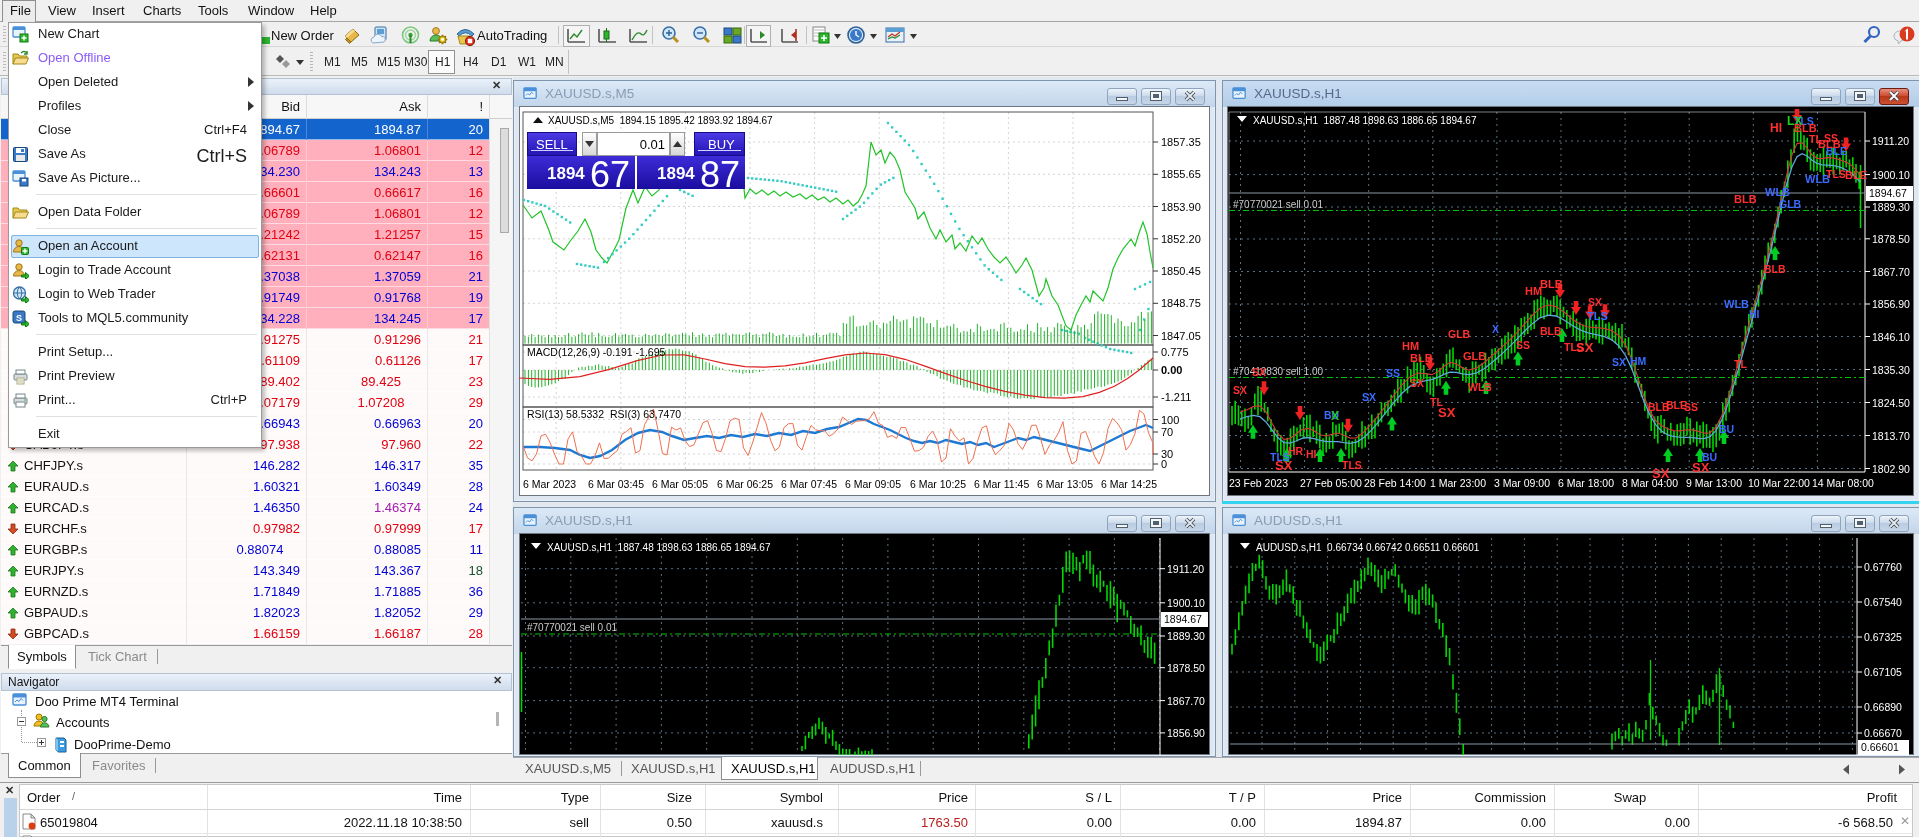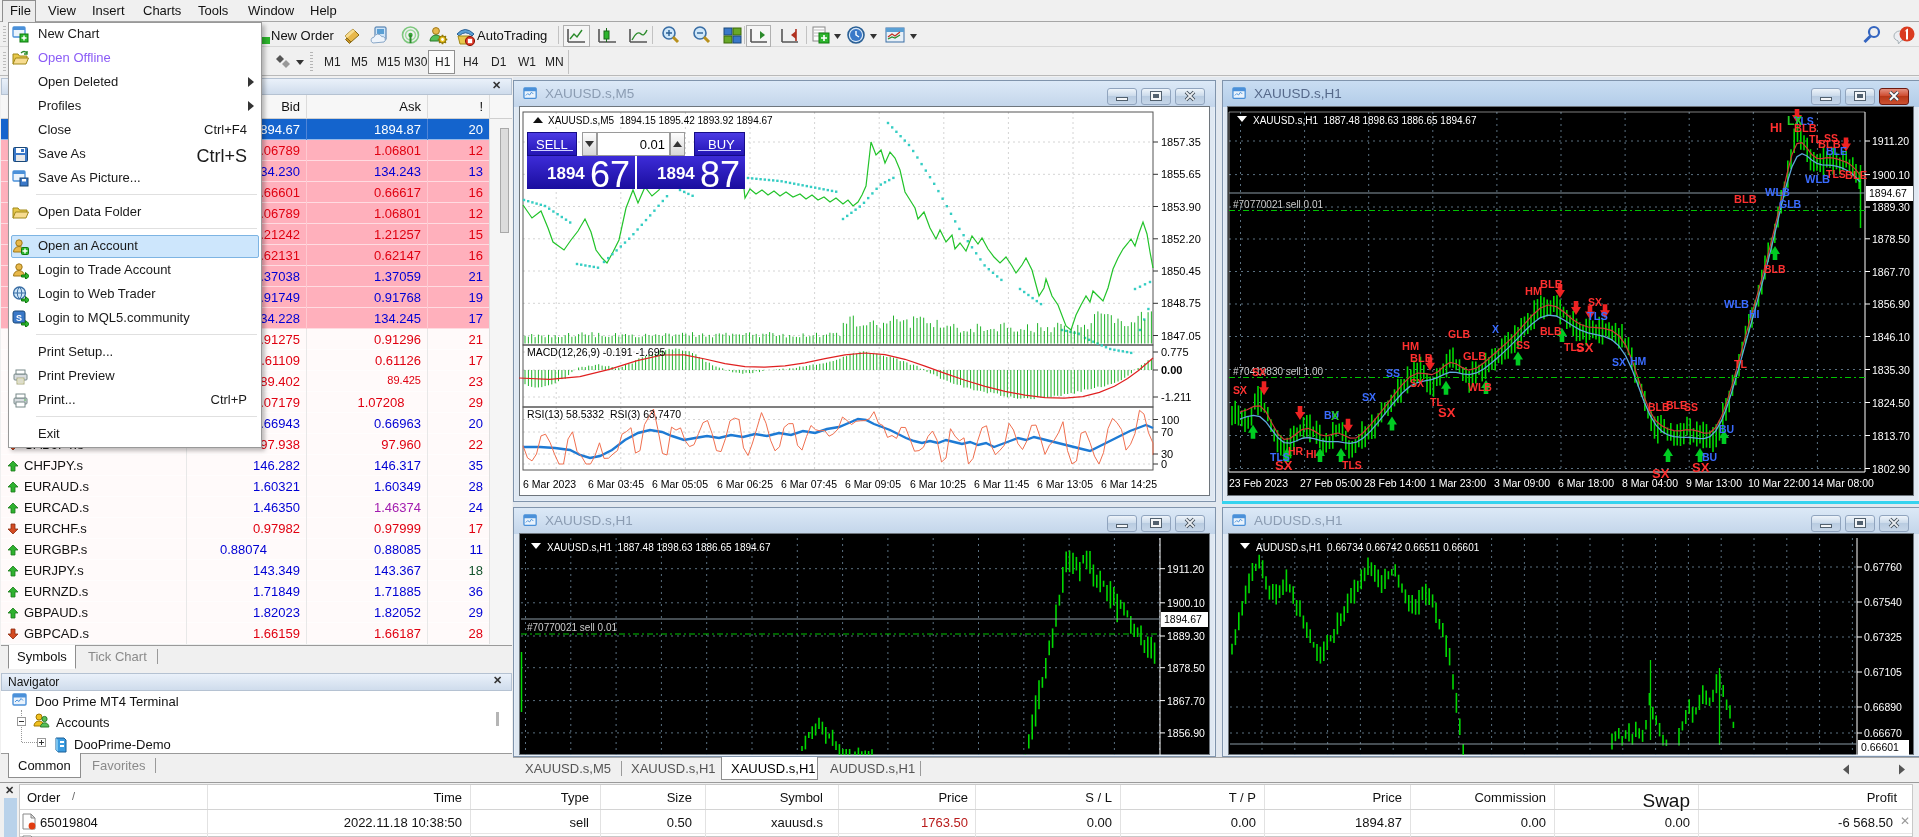--- a/index.html
+++ b/index.html
@@ -204,21 +204,21 @@
 <div class="abs" style="left:186px;top:350px;width:1px;height:21px;background:#e8e8e8"></div>
 <div class="abs" style="left:306px;top:350px;width:1px;height:21px;background:#e8e8e8"></div>
 <div class="abs" style="left:427px;top:350px;width:1px;height:21px;background:#e8e8e8"></div>
 <div class="abs" style="left:489px;top:350px;width:1px;height:21px;background:#e0e0e0"></div>
 <div class="abs" style="left:1px;top:371px;width:488px;height:21px;background:#fffafa;border-bottom:1px solid rgba(255,255,255,0.55)"></div>
 <svg class="abs" style="left:7px;top:376px" width="12" height="12" viewBox="0 0 12 12">
     <path d="M6 11 L1 6 H4 V1 H8 V6 H11 Z" fill="#d44a21" stroke="#8c2c10" stroke-width="0.8"></path>
   </svg>
 <div class="tx" style="left:24px;top:374px;font-size:13px;color:#111">AUDJPY.s</div>
 <div class="tx" style="left:220px;top:374px;width:80px;text-align:right;font-size:13px;color:#e00010">89.402</div>
-<div class="tx" style="left:341px;top:374px;width:80px;text-align:right;font-size:11px;color:#e00010">89.425</div>
+<div class="tx" style="left:341px;top:374px;width:80px;text-align:center;font-size:13px;color:#e00010">89.425</div>
 <div class="tx" style="left:443px;top:374px;width:40px;text-align:right;font-size:13px;color:#e00010">23</div>
 <div class="abs" style="left:186px;top:371px;width:1px;height:21px;background:#e8e8e8"></div>
 <div class="abs" style="left:306px;top:371px;width:1px;height:21px;background:#e8e8e8"></div>
 <div class="abs" style="left:427px;top:371px;width:1px;height:21px;background:#e8e8e8"></div>
 <div class="abs" style="left:489px;top:371px;width:1px;height:21px;background:#e0e0e0"></div>
 <div class="abs" style="left:1px;top:392px;width:488px;height:21px;background:#fffafa;border-bottom:1px solid rgba(255,255,255,0.55)"></div>
 <svg class="abs" style="left:7px;top:397px" width="12" height="12" viewBox="0 0 12 12">
     <path d="M6 11 L1 6 H4 V1 H8 V6 H11 Z" fill="#d44a21" stroke="#8c2c10" stroke-width="0.8"></path>
   </svg>
 <div class="tx" style="left:24px;top:395px;font-size:13px;color:#111">AUDSGD.s</div>
@@ -299,21 +299,21 @@
 <div class="tx" style="left:443px;top:521px;width:40px;text-align:right;font-size:13px;color:#e00010">17</div>
 <div class="abs" style="left:186px;top:518px;width:1px;height:21px;background:#e8e8e8"></div>
 <div class="abs" style="left:306px;top:518px;width:1px;height:21px;background:#e8e8e8"></div>
 <div class="abs" style="left:427px;top:518px;width:1px;height:21px;background:#e8e8e8"></div>
 <div class="abs" style="left:489px;top:518px;width:1px;height:21px;background:#e0e0e0"></div>
 <div class="abs" style="left:1px;top:539px;width:488px;height:21px;background:#fffafa;border-bottom:1px solid rgba(255,255,255,0.55)"></div>
 <svg class="abs" style="left:7px;top:544px" width="12" height="12" viewBox="0 0 12 12">
     <path d="M6 1 L11 6 H8 V11 H4 V6 H1 Z" fill="#2fb12f" stroke="#1a7a1a" stroke-width="0.8"></path>
   </svg>
 <div class="tx" style="left:24px;top:542px;font-size:13px;color:#111">EURGBP.s</div>
-<div class="tx" style="left:220px;top:542px;width:80px;text-align:left;font-size:13px;color:#0000d4">0.88074</div>
+<div class="tx" style="left:220px;top:542px;width:80px;text-align:center;font-size:13px;color:#0000d4">0.88074</div>
 <div class="tx" style="left:341px;top:542px;width:80px;text-align:right;font-size:13px;color:#0000d4">0.88085</div>
 <div class="tx" style="left:443px;top:542px;width:40px;text-align:right;font-size:13px;color:#0000d4">11</div>
 <div class="abs" style="left:186px;top:539px;width:1px;height:21px;background:#e8e8e8"></div>
 <div class="abs" style="left:306px;top:539px;width:1px;height:21px;background:#e8e8e8"></div>
 <div class="abs" style="left:427px;top:539px;width:1px;height:21px;background:#e8e8e8"></div>
 <div class="abs" style="left:489px;top:539px;width:1px;height:21px;background:#e0e0e0"></div>
 <div class="abs" style="left:1px;top:560px;width:488px;height:21px;background:#fffafa;border-bottom:1px solid rgba(255,255,255,0.55)"></div>
 <svg class="abs" style="left:7px;top:565px" width="12" height="12" viewBox="0 0 12 12">
     <path d="M6 1 L11 6 H8 V11 H4 V6 H1 Z" fill="#2fb12f" stroke="#1a7a1a" stroke-width="0.8"></path>
   </svg>
@@ -1718,21 +1718,21 @@
 <div class="tx" style="left:72px;top:790px;font-size:11px;color:#666">/</div>
 <div class="tx" style="left:342px;top:790px;width:120px;text-align:right;font-size:13px;color:#111">Time</div>
 <div class="tx" style="left:469px;top:790px;width:120px;text-align:right;font-size:13px;color:#111">Type</div>
 <div class="tx" style="left:572px;top:790px;width:120px;text-align:right;font-size:13px;color:#111">Size</div>
 <div class="tx" style="left:703px;top:790px;width:120px;text-align:right;font-size:13px;color:#111">Symbol</div>
 <div class="tx" style="left:848px;top:790px;width:120px;text-align:right;font-size:13px;color:#111">Price</div>
 <div class="tx" style="left:992px;top:790px;width:120px;text-align:right;font-size:13px;color:#111">S / L</div>
 <div class="tx" style="left:1136px;top:790px;width:120px;text-align:right;font-size:13px;color:#111">T / P</div>
 <div class="tx" style="left:1282px;top:790px;width:120px;text-align:right;font-size:13px;color:#111">Price</div>
 <div class="tx" style="left:1426px;top:790px;width:120px;text-align:right;font-size:13px;color:#111">Commission</div>
-<div class="tx" style="left:1570px;top:790px;width:120px;text-align:right;font-size:19px;color:#111">Swap</div>
+<div class="tx" style="left:1570px;top:790px;width:120px;text-align:center;font-size:13px;color:#111">Swap</div>
 <div class="tx" style="left:1777px;top:790px;width:120px;text-align:right;font-size:13px;color:#111">Profit</div>
 <svg class="abs" style="left:22px;top:813px" width="14" height="17" viewBox="0 0 14 17">
 <path d="M1 1 h8 l4 4 v11 h-12 z" fill="#fdfdfd" stroke="#888"></path>
 <path d="M9 1 l4 4 h-4 z" fill="#ddd" stroke="#888"></path>
 <circle cx="10" cy="13" r="3.4" fill="#e03c10"></circle>
 </svg>
 <div class="tx" style="left:40px;top:815px;font-size:13px;color:#111">65019804</div>
 <div class="tx" style="left:302px;top:815px;width:160px;text-align:right;font-size:13px;color:#111">2022.11.18 10:38:50</div>
 <div class="tx" style="left:429px;top:815px;width:160px;text-align:right;font-size:13px;color:#111">sell</div>
 <div class="tx" style="left:532px;top:815px;width:160px;text-align:right;font-size:13px;color:#111">0.50</div>
@@ -1907,21 +1907,21 @@
     <circle cx="7" cy="5" r="3.2" fill="#e8b84b" stroke="#a07818"></circle>
     <path d="M1.5 14 a5.5 5.5 0 0 1 11 0z" fill="#e8b84b" stroke="#a07818"></path>
     <path d="M9.5 13 h4 v-2.5 l4 3.5 -4 3.5 V15 h-4z" fill="#2db52d" stroke="#0e7a0e"></path>
   </svg>
 <div class="tx" style="left:38px;top:286px;font-size:13px;color:#1a1a1a">Login to Web Trader</div>
 <svg class="abs" style="left:12px;top:286px;width:17px;height:17px" viewBox="0 0 17 17">
     <circle cx="7.5" cy="7" r="6" fill="#cfe7f9" stroke="#3a6ea5" stroke-width="1.3"></circle>
     <path d="M1.5 7 h12 M7.5 1 a9 9 0 0 1 0 12 M7.5 1 a9 9 0 0 0 0 12" fill="none" stroke="#3a6ea5"></path>
     <path d="M9.5 13 h4 v-2.5 l4 3.5 -4 3.5 V15 h-4z" fill="#2db52d" stroke="#0e7a0e"></path>
   </svg>
-<div class="tx" style="left:38px;top:310px;font-size:13px;color:#1a1a1a">Login to MQL5.community</div>
+<div class="tx" style="left:38px;top:310px;font-size:13px;color:#1a1a1a">Tools to MQL5.community</div>
 <svg class="abs" style="left:12px;top:310px;width:17px;height:17px" viewBox="0 0 17 17">
     <rect x="1" y="1" width="12" height="12" rx="2" fill="#3a78c8" stroke="#1a4878"></rect>
     <text x="7" y="10.5" font-size="9" fill="#fff" text-anchor="middle" font-family="Liberation Sans" font-weight="bold">S</text>
     <path d="M9.5 13 h4 v-2.5 l4 3.5 -4 3.5 V15 h-4z" fill="#2db52d" stroke="#0e7a0e"></path>
   </svg>
 <div class="tx" style="left:38px;top:344px;font-size:13px;color:#1a1a1a">Print Setup...</div>
 <div class="tx" style="left:38px;top:368px;font-size:13px;color:#1a1a1a">Print Preview</div>
 <svg class="abs" style="left:12px;top:368px;width:17px;height:17px" viewBox="0 0 17 17">
     <rect x="2" y="6" width="13" height="6" rx="1" fill="#d8dce0" stroke="#788"></rect>
     <rect x="4" y="2" width="9" height="4" fill="#fff" stroke="#788"></rect>

